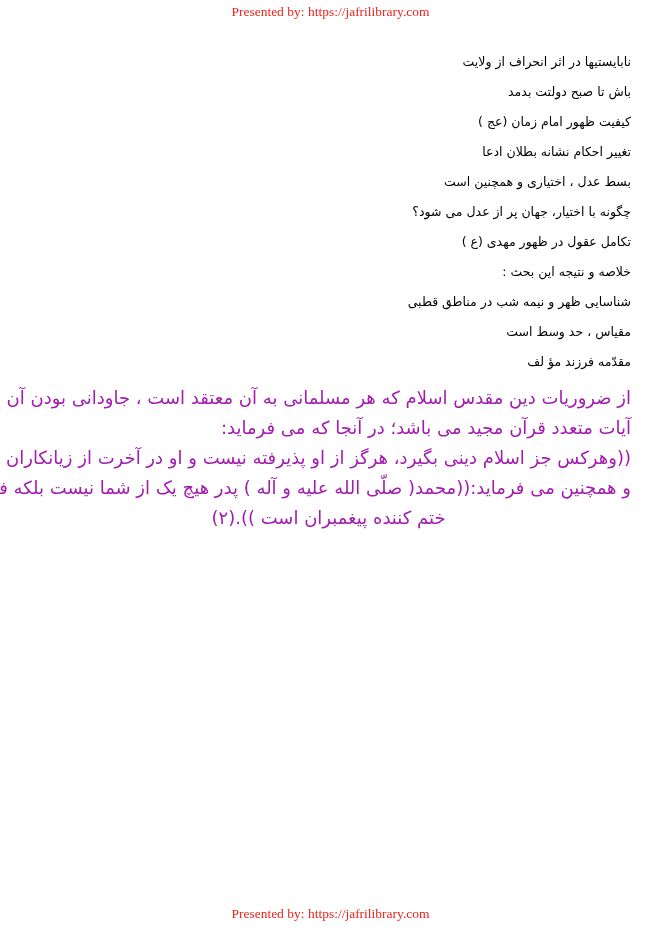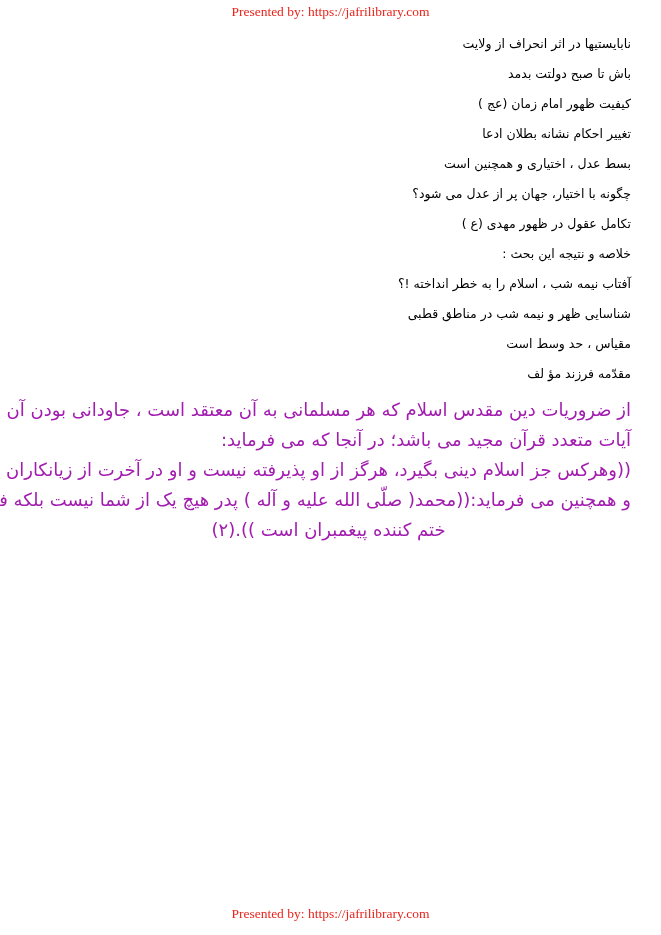--- a/index.html
+++ b/index.html
@@ -38,21 +38,21 @@
     right: 0;
   }
   .watermark-bottom {
     position: absolute;
     bottom: 13px;
     left: 0;
     right: 0;
   }
   .content {
     position: absolute;
-    top: 29px;
+    top: 47px;
     left: 26px;
     right: 30px;
   }
   .line {
     direction: rtl;
     text-align: right;
     font-size: 12.5px;
     line-height: 30px;
     white-space: nowrap;
     color: #000;
@@ -83,21 +83,20 @@
   <div class="content">
 
     <div class="line">نابایستیها در اثر انحراف از ولایت</div>
     <div class="line">باش تا صبح دولتت بدمد</div>
     <div class="line">کیفیت ظهور امام زمان (عج )</div>
     <div class="line">تغییر احکام نشانه بطلان ادعا</div>
     <div class="line">بسط عدل ، اختیاری و همچنین است</div>
     <div class="line">چگونه با اختیار، جهان پر از عدل می شود؟</div>
     <div class="line">تکامل عقول در ظهور مهدی (ع )</div>
     <div class="line">خلاصه و نتیجه این بحث :</div>
-    <div class="line">آفتاب نیمه شب ، اسلام را به خطر انداخته !؟</div>
     <div class="line">شناسایی ظهر و نیمه شب در مناطق قطبی</div>
     <div class="line">مقیاس ، حد وسط است</div>
 
     <div class="line">مقدّمه فرزند مؤ لف</div>
 
     <div class="spacer-sm"></div>
 
     <div class="para">
       <span class="ln">از ضروریات دین مقدس اسلام که هر مسلمانی به آن معتقد است ، جاودانی بودن آن است ، همانطور که مضمون صریح</span>
       <span class="ln">آیات متعدد قرآن مجید می باشد؛ در آنجا که می فرماید:</span>

